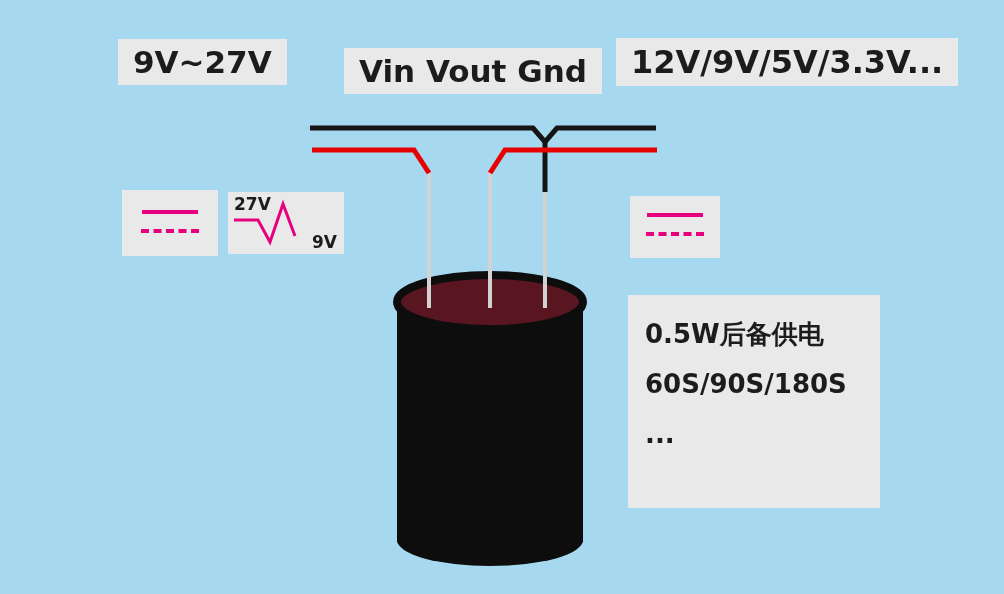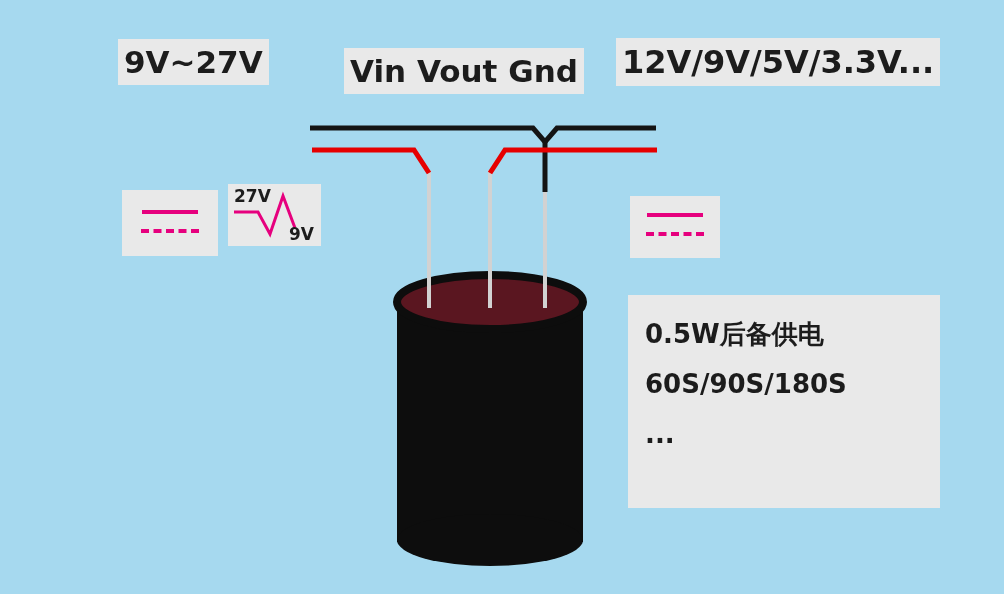--- a/index.html
+++ b/index.html
@@ -4,50 +4,50 @@
 <style>
   html,body{margin:0;padding:0;}
   body{font-family:"DejaVu Sans","Liberation Sans",sans-serif;}
   .stage{
     position:relative;width:1004px;height:594px;
     background:#a6d9ef;overflow:hidden;
   }
   .label-box{
     position:absolute;background:#e9e9e9;color:#1c1c1c;
     font-weight:700;font-size:31px;line-height:46px;
-    padding:0 6px;white-space:nowrap;
+    padding:0 15px;white-space:nowrap;
   }
   .label-input{left:118px;top:39px;}
   .label-pins{left:344px;top:39px;margin-top:9px;}
   .label-output{left:616px;top:38px;font-size:32px;line-height:48px;}
   .overlay{position:absolute;left:0;top:0;pointer-events:none;}
   .dc-box{
     position:absolute;background:#e9e9e9;
   }
   .dc-left{left:122px;top:190px;width:96px;height:66px;}
   .dc-right{left:630px;top:196px;width:90px;height:62px;}
   .dc-solid{
     width:56px;height:4px;background:#e6007e;margin:20px auto 0 auto;
   }
   .dc-right .dc-solid{margin-top:17px;}
   .dc-dashed{
     width:58px;height:0;border-top:4px dashed #e6007e;margin:15px auto 0 auto;
   }
   .wave-box{
-    position:absolute;left:228px;top:184px;width:93px;height:62px;
+    position:absolute;left:228px;top:192px;width:116px;height:62px;
     background:#e9e9e9;
   }
   .wf-label{
     position:absolute;font-weight:700;font-size:17px;color:#1c1c1c;
   }
   .wf-high{left:6px;top:2px;}
   .wf-low{right:7px;bottom:2px;}
   .wave-svg{position:absolute;left:0;top:0;}
   .spec-box{
-    position:absolute;left:628px;top:295px;width:312px;height:213px;
+    position:absolute;left:628px;top:295px;width:252px;height:213px;
     background:#e9e9e9;color:#1c1c1c;
     font-weight:700;font-size:26px;
     padding:14px 0 0 17px;box-sizing:border-box;
   }
   .spec-line{line-height:50px;white-space:nowrap;}
 </style>
 </head>
 <body>
 
 <div class="stage">

